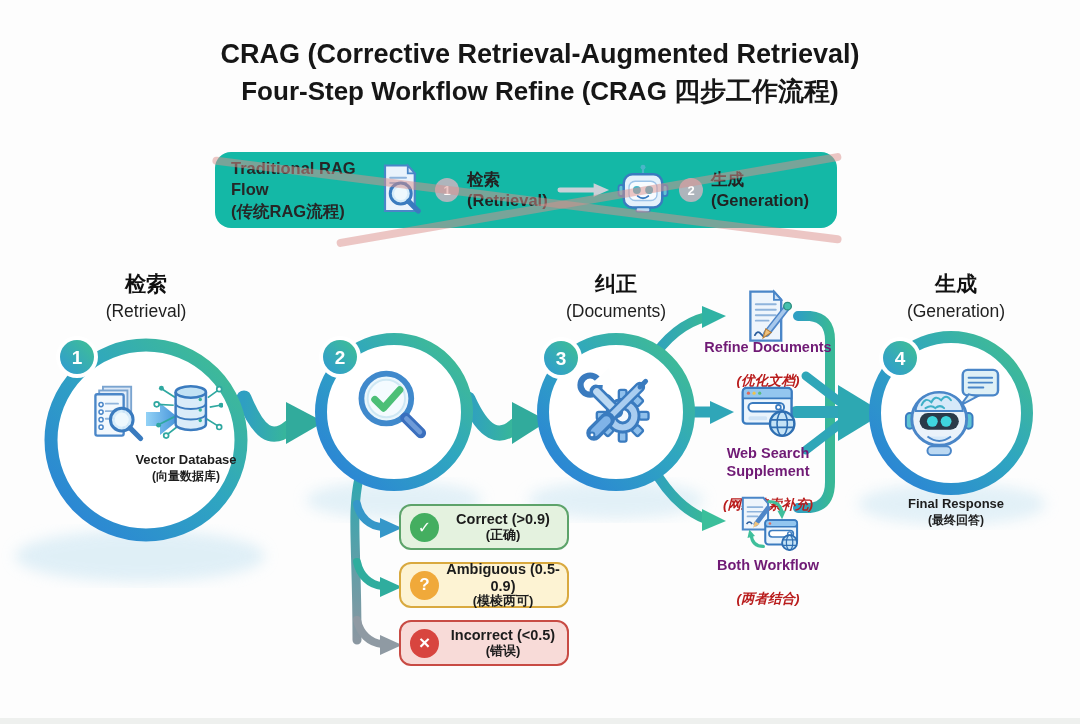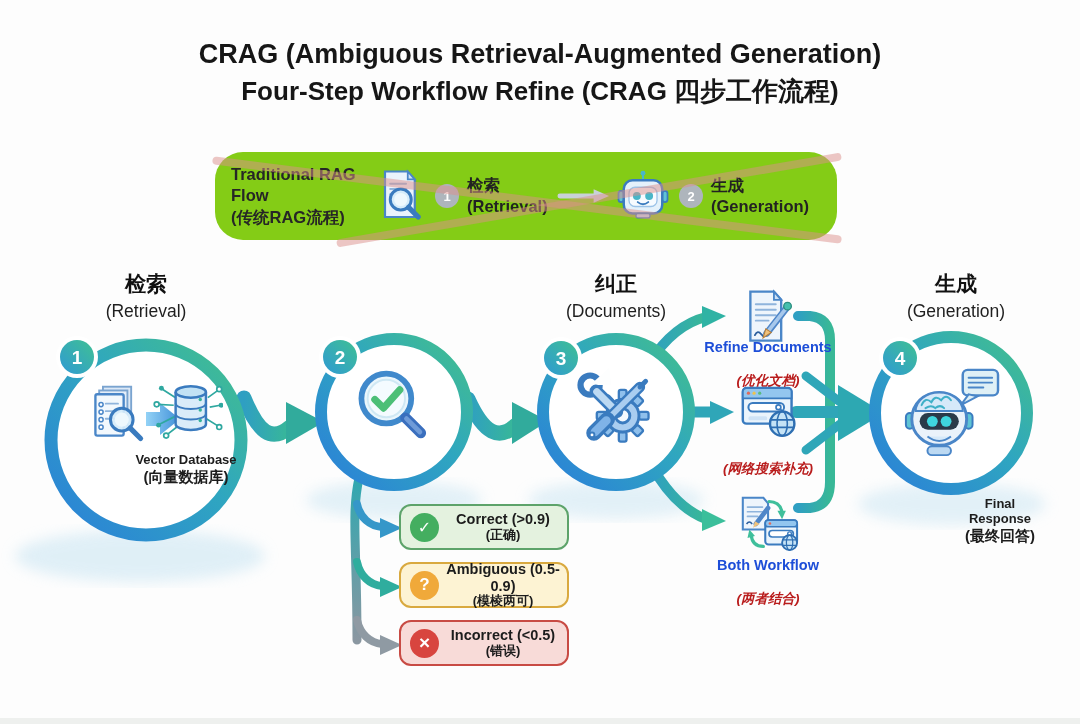--- a/index.html
+++ b/index.html
@@ -8,36 +8,36 @@
   .abs{position:absolute;}
   .ctr{transform:translateX(-50%);text-align:center;}
 
   
   #title{top:36px;left:0;right:0;text-align:center;line-height:1.35;color:#161616;}
   #title .l1{font-size:27px;font-weight:600;}
   #title .brand{font-weight:800;}
   #title .l2{font-size:26px;font-weight:600;margin-top:2px;}
 
   
-  #banner{left:215px;top:152px;width:622px;height:88px;background:#84cc16;border-radius:28px;
+  #banner{left:215px;top:152px;width:622px;height:76px;background:#14b8a6;border-radius:16px;
           display:flex;align-items:center;padding:0 16px;box-sizing:border-box;}
   .b-label{width:130px;font-size:16.5px;font-weight:600;line-height:1.3;color:#262626;margin-right:10px;}
   .b-badge{width:24px;height:24px;border-radius:50%;background:#aeb5bc;color:#fff;font-size:13px;font-weight:700;
            display:flex;align-items:center;justify-content:center;flex:0 0 auto;margin:0 8px;}
   .b-step{font-size:16.5px;font-weight:600;line-height:1.3;color:#222;margin-right:4px;min-width:86px;}
   .xline{position:absolute;height:8px;background:#dc8f8b;opacity:.5;border-radius:4px;pointer-events:none;}
   #xline-a{width:634px;left:-5px;top:44px;transform:rotate(7.2deg);}
   #xline-b{width:512px;left:118px;top:44px;transform:rotate(-9.8deg);}
 
   
   .hdr .zh{font-size:21px;font-weight:700;color:#111;}
   .hdr .en{font-size:17.5px;font-weight:500;color:#1f1f1f;margin-top:3px;}
   .cap .en{font-size:13px;font-weight:700;color:#1d1d1d;}
-  .cap .zh{font-size:15px;font-weight:600;color:#1d1d1d;margin-top:1px;}
-  .corr-label .en{font-size:14.5px;font-weight:700;color:#1d4ed8;line-height:1.25;}
+  .cap .zh{font-size:12px;font-weight:600;color:#1d1d1d;margin-top:1px;}
+  .corr-label .en{font-size:14.5px;font-weight:700;color:#701a75;line-height:1.25;}
   .corr-label .zh{font-size:13.5px;font-weight:600;color:#b91c1c;margin-top:16px;font-style:italic;}
 
   
   .oc-box{width:170px;height:46px;border-radius:12px;border:2.5px solid;display:flex;align-items:center;
           box-sizing:border-box;padding-left:9px;}
   .oc-green{background:#e4f2df;border-color:#5da36a;}
   .oc-amber{background:#fdf3d3;border-color:#d9a93f;}
   .oc-red{background:#f8dbd8;border-color:#c84b44;}
   .oc-icon{width:29px;height:29px;border-radius:50%;color:#fff;display:flex;align-items:center;justify-content:center;
            font-weight:800;flex:0 0 auto;}
@@ -51,21 +51,21 @@
   #wires{position:absolute;left:0;top:0;}
   .badge-num{font-size:19px;font-weight:800;fill:#ffffff;font-family:"Liberation Sans","DejaVu Sans",sans-serif;}
   #bottom-strip{left:0;right:0;bottom:0;height:6px;background:#eef0ee;}
 </style>
 </head>
 <body>
 
 <div id="canvas">
 
   <div id="title" class="abs">
-    <div class="l1"><span class="brand">CRAG</span> <span>(Ambiguous Retrieval-Augmented Generation)</span></div>
+    <div class="l1"><span class="brand">CRAG</span> <span>(Corrective Retrieval-Augmented Retrieval)</span></div>
     <div class="l2">Four-Step Workflow Refine (CRAG 四步工作流程)</div>
   </div>
 
   <div id="banner" class="abs">
     <div class="b-label">
       <div>Traditional RAG Flow</div>
       <div>(传统RAG流程)</div>
     </div>
     <svg width="56" height="62" viewBox="0 0 64 68">
       <path d="M16 6 h26 l8 9 v43 h-34 z" fill="#eaf3fc" stroke="#4a86c8" stroke-width="2.5"></path>
@@ -296,21 +296,21 @@
     <circle cx="35" cy="58.5" r="5.5" fill="#3fd6de"></circle>
     <circle cx="49" cy="58.5" r="5.5" fill="#3fd6de"></circle>
     <path d="M30 74 q12 9 24 0" fill="#d6e9f9" stroke="#4a86c8" stroke-width="2"></path>
     <rect x="30" y="84" width="24" height="9" rx="4.5" fill="#bcd9f2" stroke="#4a86c8" stroke-width="2"></rect>
   </svg>
 
   <div class="abs ctr cap" style="left:186px;top:452px;">
     <div class="en">Vector Database</div>
     <div class="zh">(向量数据库)</div>
   </div>
-  <div class="abs ctr cap" style="left:956px;top:496px;margin-left:44px;">
+  <div class="abs ctr cap" style="left:956px;top:496px;">
     <div class="en">Final Response</div>
     <div class="zh">(最终回答)</div>
   </div>
 
   <div class="abs oc-box oc-green" style="left:399px;top:504px;">
     <div class="oc-icon oi-green">✓</div>
     <div class="oc-text">
       <div class="en">Correct (&gt;0.9)</div>
       <div class="zh">(正确)</div>
     </div>
@@ -353,20 +353,21 @@
       <circle cx="21" cy="11.5" r="1.7" fill="#58bb7f"></circle>
     <rect x="9" y="22" width="38" height="9" rx="4.5" fill="#ffffff" stroke="#3a7bbf" stroke-width="2.2"></rect>
     <circle cx="41" cy="26.5" r="2.6" stroke="#3a7bbf" stroke-width="1.8" fill="none"></circle>
     <line x1="43" y1="28.5" x2="45.5" y2="31" stroke="#3a7bbf" stroke-width="1.8" stroke-linecap="round"></line>
     <rect x="9" y="36" width="20" height="4.5" rx="2" fill="#cfe3f6"></rect>
     <circle cx="45" cy="44" r="13" fill="#c5e3f6" stroke="#2f6fb2" stroke-width="2.6"></circle>
     <ellipse cx="45" cy="44" rx="5.5" ry="13" stroke="#2f6fb2" stroke-width="1.7" fill="none"></ellipse>
     <path d="M32.6 40 h24.8 M32.6 48 h24.8" stroke="#2f6fb2" stroke-width="1.7"></path>
   </svg>
   <div class="abs corr-label" style="left:768px;top:444px;width:124px;margin-left:-62px;text-align:center;">
+    <div class="en">Web Search Supplement</div>
     <div class="zh">(网络搜索补充)</div>
   </div>
 
   <svg class="abs" style="left:737px;top:494px;" width="64" height="58" viewBox="0 0 68 62">
     <path d="M6 4 h22 l5 6 v28 h-27 z" fill="#eef5fc" stroke="#4a86c8" stroke-width="2.2"></path>
     <path d="M11 14 h16 M11 19 h16 M11 24 h11" stroke="#8fb4dc" stroke-width="1.8" stroke-linecap="round"></path>
     <path d="M10 32 q3 -4 6 0" stroke="#2c5f9e" stroke-width="1.6" fill="none"></path>
     <line x1="20" y1="32" x2="33" y2="15" stroke="#4f86c8" stroke-width="5" stroke-linecap="round"></line>
     <polygon points="17,36 19,29 24,32" fill="#f0c27c"></polygon>
     <path d="M34 8 q12 0 14 12" stroke="#3fbf9b" stroke-width="3.4" fill="none" stroke-linecap="round"></path>

